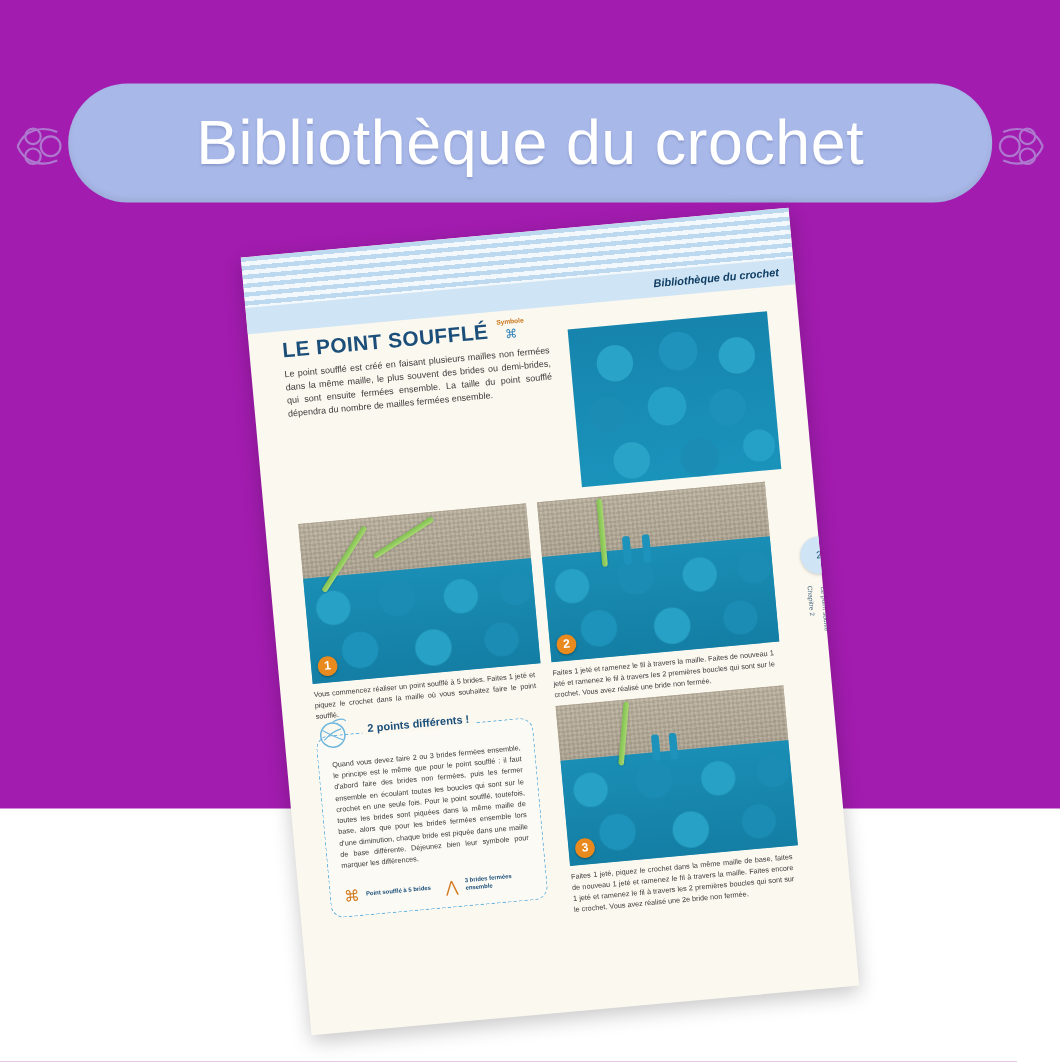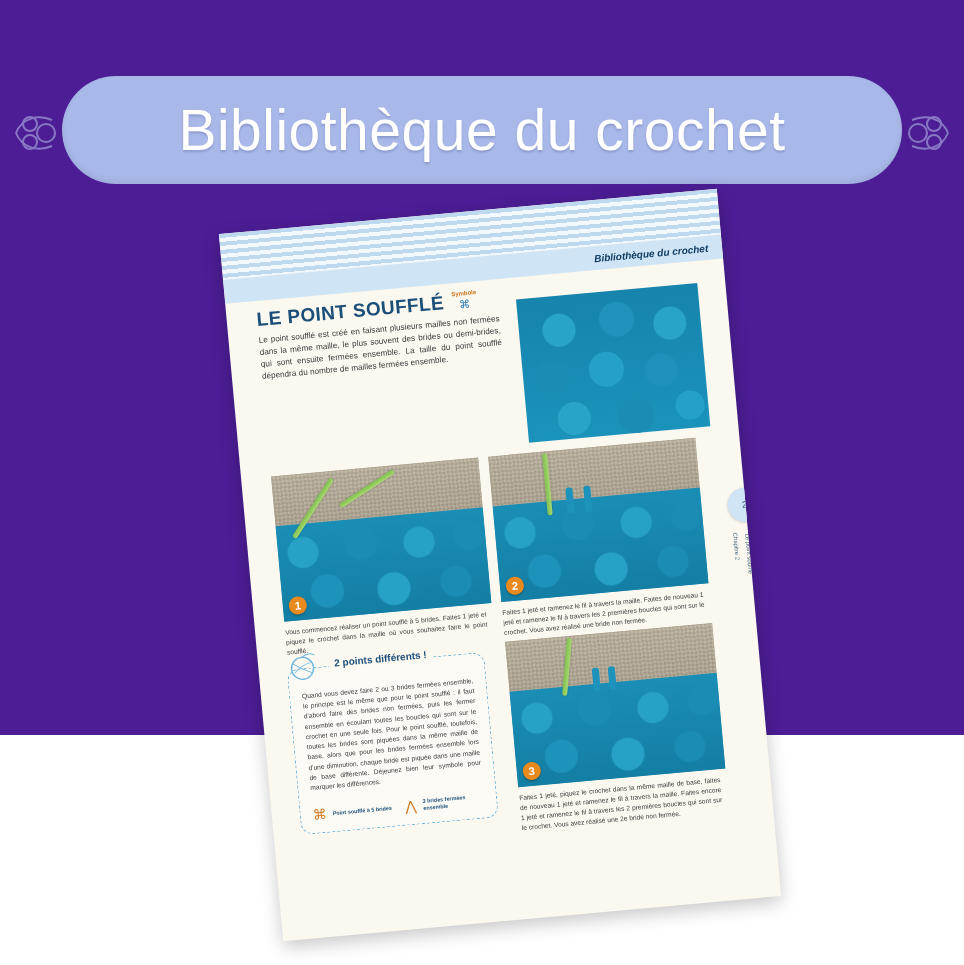--- a/index.html
+++ b/index.html
@@ -9,21 +9,21 @@
     height: 965px;
     background: #ffffff;
     font-family: "Liberation Sans", sans-serif;
     overflow: hidden;
   }
 
   #stage {
     position: relative;
     width: 964px;
     height: 735px;
-    background: #4c1d95;
+    background: #a21caf;
   }
 
   
   .banner-wrap {
     position: absolute;
     left: 0;
     top: 68px;
     width: 964px;
     height: 130px;
   }

